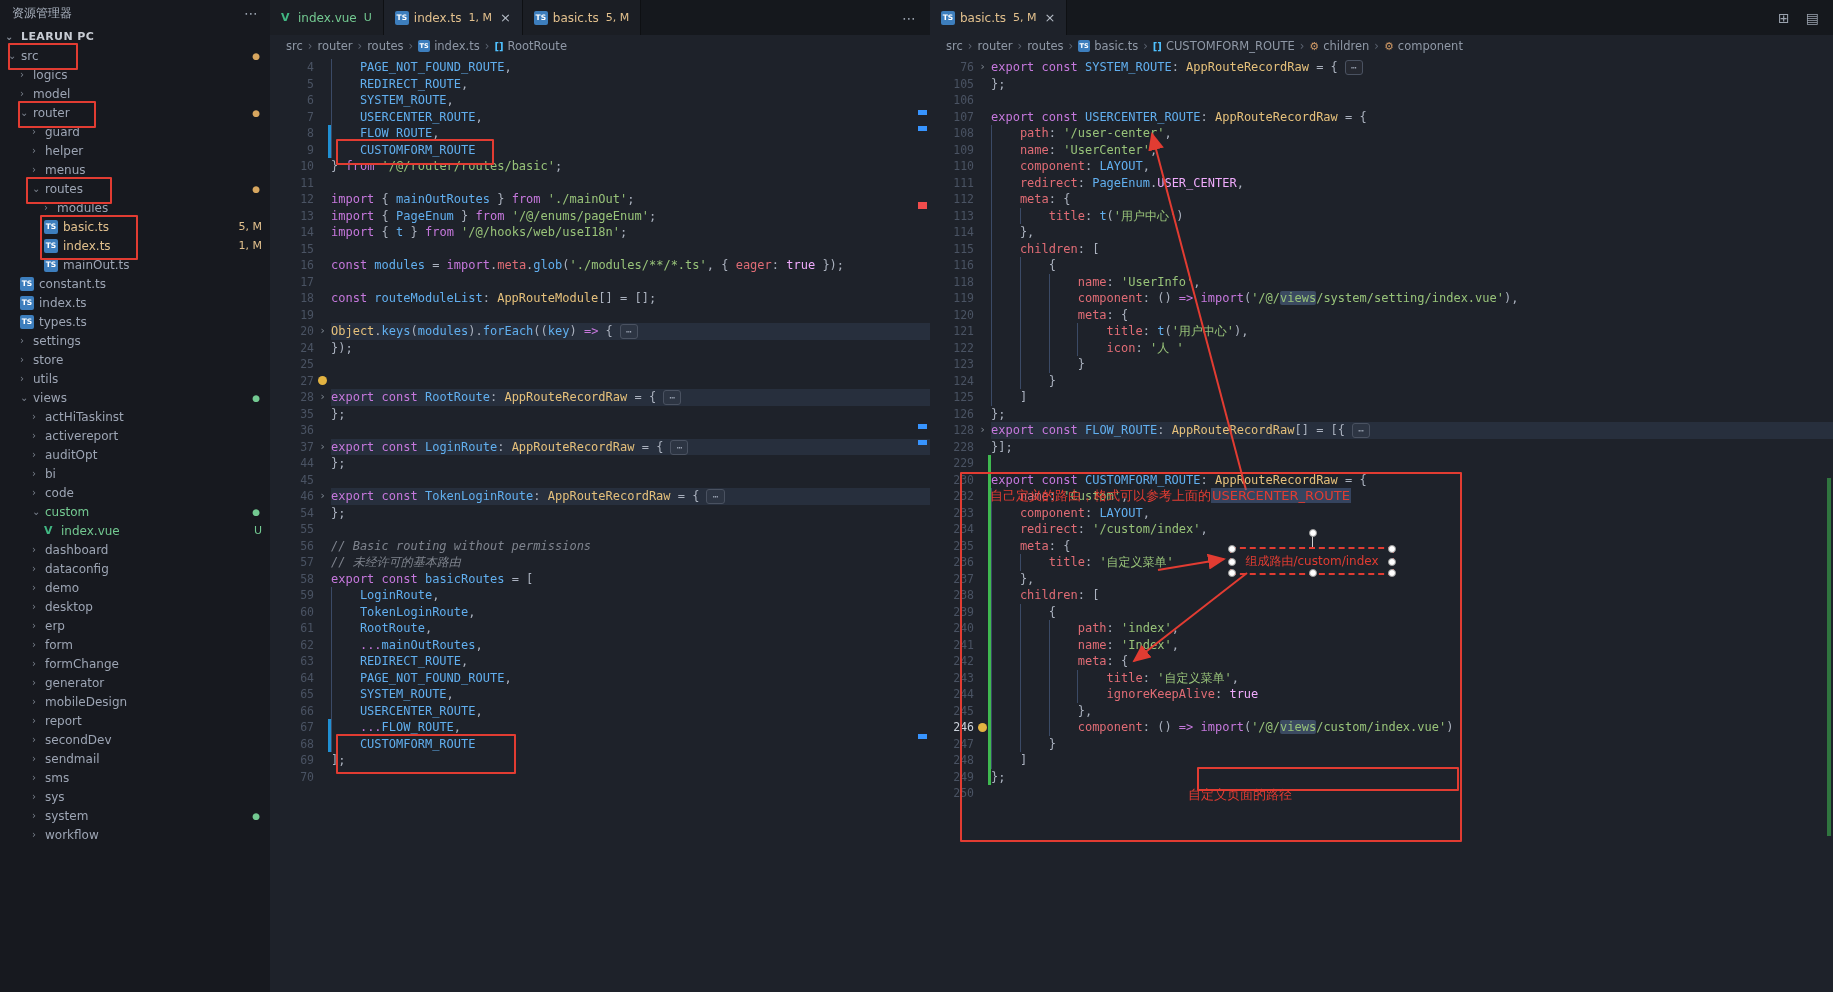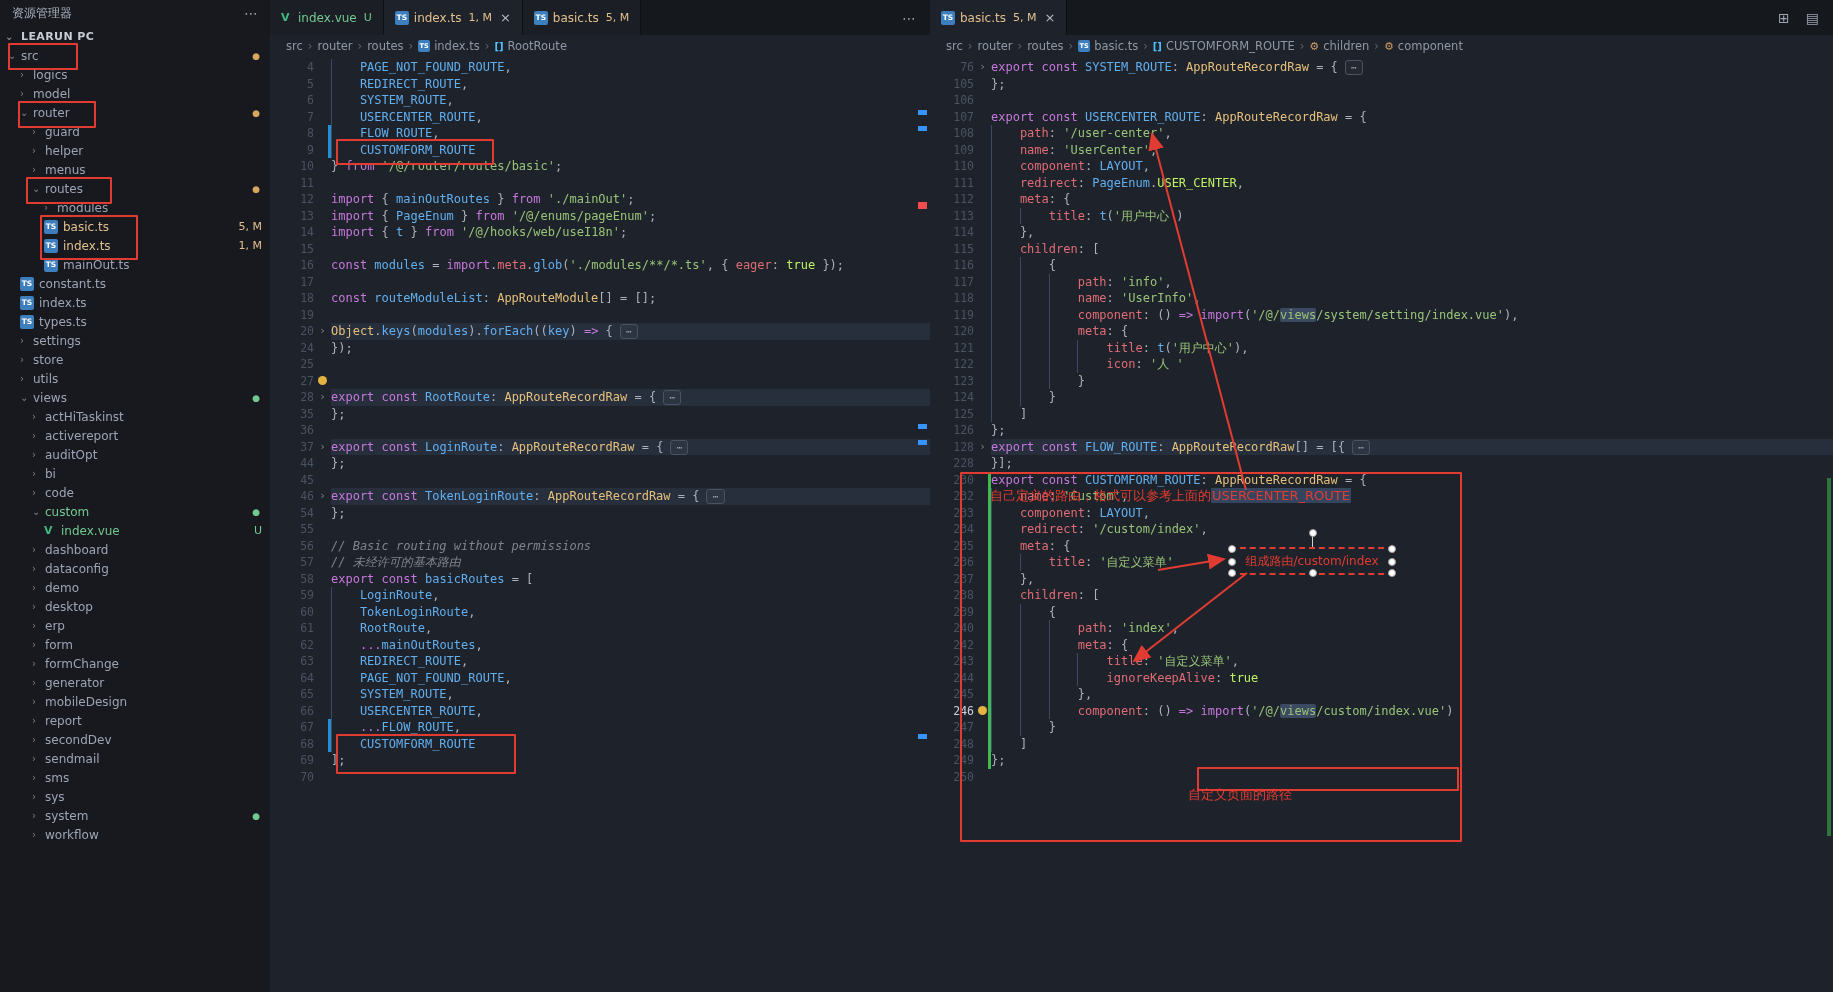--- a/index.html
+++ b/index.html
@@ -54,21 +54,21 @@
   .cl.cur .ln{color:#ccd2db}
   .git{position:absolute;left:58px;top:0;bottom:0;width:3px}
   .git.m{background:#2090d3}
   .git.a{background:#3fb950}
   .guide{position:absolute;top:0;bottom:0;width:1px;background:#3b4a66}
   .tk.k{color:#c678dd}
   .tk.i{color:#61afef}
   .tk.t{color:#e5c07b}
   .tk.p{color:#e06c75}
   .tk.s{color:#98c379}
-  .tk.n{color:#bef264}
+  .tk.n{color:#f0abfc}
   .tk.o{color:#abb2bf}
   .tk.c{color:#7f848e;font-style:italic}
   .tk.sel{background:#3b4a61;border-radius:2px}
   .foldbox{display:inline-block;margin-left:7px;padding:0 5px;border:1px solid #4a5261;border-radius:3px;color:#9aa3b2;font-size:10px;line-height:13px;background:rgba(255,255,255,.03)}
   .bulb{width:9px;height:9px;border-radius:50%;background:#e3b341;display:inline-block}
   .ruler i{position:absolute;right:3px;width:9px;height:5px}
 
   
   #anno{position:absolute;inset:0;pointer-events:none;z-index:40}
   #anno svg{position:absolute;left:0;top:0}
@@ -475,42 +475,43 @@
         <div class="cl"><span class="ln">107</span><span class="fc"></span><span class="ct"><span class="tk k">export const</span><span class="tk i"> USERCENTER_ROUTE</span><span class="tk o">: </span><span class="tk t">AppRouteRecordRaw</span><span class="tk o"> = {</span></span></div>
         <div class="cl"><span class="ln">108</span><span class="fc"></span><span class="ct"><i class="guide" style="left: 0px;"></i><span class="tk p">    path</span><span class="tk o">: </span><span class="tk s">'/user-center'</span><span class="tk o">,</span></span></div>
         <div class="cl"><span class="ln">109</span><span class="fc"></span><span class="ct"><i class="guide" style="left: 0px;"></i><span class="tk p">    name</span><span class="tk o">: </span><span class="tk s">'UserCenter'</span><span class="tk o">,</span></span></div>
         <div class="cl"><span class="ln">110</span><span class="fc"></span><span class="ct"><i class="guide" style="left: 0px;"></i><span class="tk p">    component</span><span class="tk o">: </span><span class="tk i">LAYOUT</span><span class="tk o">,</span></span></div>
         <div class="cl"><span class="ln">111</span><span class="fc"></span><span class="ct"><i class="guide" style="left: 0px;"></i><span class="tk p">    redirect</span><span class="tk o">: </span><span class="tk i">PageEnum</span><span class="tk o">.</span><span class="tk n">USER_CENTER</span><span class="tk o">,</span></span></div>
         <div class="cl"><span class="ln">112</span><span class="fc"></span><span class="ct"><i class="guide" style="left: 0px;"></i><span class="tk p">    meta</span><span class="tk o">: {</span></span></div>
         <div class="cl"><span class="ln">113</span><span class="fc"></span><span class="ct"><i class="guide" style="left: 0px;"></i><i class="guide" style="left: 28.8px;"></i><span class="tk p">        title</span><span class="tk o">: </span><span class="tk i">t</span><span class="tk o">(</span><span class="tk s">'用户中心'</span><span class="tk o">)</span></span></div>
         <div class="cl"><span class="ln">114</span><span class="fc"></span><span class="ct"><i class="guide" style="left: 0px;"></i><span class="tk o">    },</span></span></div>
         <div class="cl"><span class="ln">115</span><span class="fc"></span><span class="ct"><i class="guide" style="left: 0px;"></i><span class="tk p">    children</span><span class="tk o">: [</span></span></div>
         <div class="cl"><span class="ln">116</span><span class="fc"></span><span class="ct"><i class="guide" style="left: 0px;"></i><i class="guide" style="left: 28.8px;"></i><span class="tk o">        {</span></span></div>
-        <div class="cl"><span class="ln">117</span><span class="fc"></span><span class="ct"><i class="guide" style="left: 0px;"></i><i class="guide" style="left: 28.8px;"></i><i class="guide" style="left: 57.6px;"></i><span class="tk p">            path</span><span class="tk o">: </span><span class="tk s">'info'</span><span class="tk o">,</span></span></div>
         <div class="cl"><span class="ln">118</span><span class="fc"></span><span class="ct"><i class="guide" style="left: 0px;"></i><i class="guide" style="left: 28.8px;"></i><i class="guide" style="left: 57.6px;"></i><span class="tk p">            name</span><span class="tk o">: </span><span class="tk s">'UserInfo'</span><span class="tk o">,</span></span></div>
         <div class="cl"><span class="ln">119</span><span class="fc"></span><span class="ct"><i class="guide" style="left: 0px;"></i><i class="guide" style="left: 28.8px;"></i><i class="guide" style="left: 57.6px;"></i><span class="tk p">            component</span><span class="tk o">: () </span><span class="tk k">=&gt;</span><span class="tk o"> </span><span class="tk k">import</span><span class="tk o">(</span><span class="tk s">'/@/</span><span class="tk s sel">views</span><span class="tk s">/system/setting/index.vue'</span><span class="tk o">),</span></span></div>
         <div class="cl"><span class="ln">120</span><span class="fc"></span><span class="ct"><i class="guide" style="left: 0px;"></i><i class="guide" style="left: 28.8px;"></i><i class="guide" style="left: 57.6px;"></i><span class="tk p">            meta</span><span class="tk o">: {</span></span></div>
         <div class="cl"><span class="ln">121</span><span class="fc"></span><span class="ct"><i class="guide" style="left: 0px;"></i><i class="guide" style="left: 28.8px;"></i><i class="guide" style="left: 57.6px;"></i><i class="guide" style="left: 86.4px;"></i><span class="tk p">                title</span><span class="tk o">: </span><span class="tk i">t</span><span class="tk o">(</span><span class="tk s">'用户中心'</span><span class="tk o">),</span></span></div>
         <div class="cl"><span class="ln">122</span><span class="fc"></span><span class="ct"><i class="guide" style="left: 0px;"></i><i class="guide" style="left: 28.8px;"></i><i class="guide" style="left: 57.6px;"></i><i class="guide" style="left: 86.4px;"></i><span class="tk p">                icon</span><span class="tk o">: </span><span class="tk s">'人 '</span></span></div>
         <div class="cl"><span class="ln">123</span><span class="fc"></span><span class="ct"><i class="guide" style="left: 0px;"></i><i class="guide" style="left: 28.8px;"></i><i class="guide" style="left: 57.6px;"></i><span class="tk o">            }</span></span></div>
         <div class="cl"><span class="ln">124</span><span class="fc"></span><span class="ct"><i class="guide" style="left: 0px;"></i><i class="guide" style="left: 28.8px;"></i><span class="tk o">        }</span></span></div>
         <div class="cl"><span class="ln">125</span><span class="fc"></span><span class="ct"><i class="guide" style="left: 0px;"></i><span class="tk o">    ]</span></span></div>
         <div class="cl"><span class="ln">126</span><span class="fc"></span><span class="ct"><span class="tk o">};</span></span></div>
         <div class="cl hl"><span class="ln">128</span><span class="fc"><span class="fold">›</span></span><span class="ct"><span class="tk k">export const</span><span class="tk i"> FLOW_ROUTE</span><span class="tk o">: </span><span class="tk t">AppRouteRecordRaw</span><span class="tk o">[] = [{</span><span class="foldbox">⋯</span></span></div>
         <div class="cl"><span class="ln">228</span><span class="fc"></span><span class="ct"><span class="tk o">}];</span></span></div>
+        <div class="cl"><span class="ln">229</span><span class="fc"></span><i class="git a"></i><span class="ct"></span></div>
         <div class="cl"><span class="ln">230</span><span class="fc"></span><i class="git a"></i><span class="ct"><span class="tk k">export const</span><span class="tk i"> CUSTOMFORM_ROUTE</span><span class="tk o">: </span><span class="tk t">AppRouteRecordRaw</span><span class="tk o"> = {</span></span></div>
         <div class="cl"><span class="ln">232</span><span class="fc"></span><i class="git a"></i><span class="ct"><i class="guide" style="left: 0px;"></i><span class="tk p">    name</span><span class="tk o">: </span><span class="tk s">'Custom'</span><span class="tk o">,</span></span></div>
         <div class="cl"><span class="ln">233</span><span class="fc"></span><i class="git a"></i><span class="ct"><i class="guide" style="left: 0px;"></i><span class="tk p">    component</span><span class="tk o">: </span><span class="tk i">LAYOUT</span><span class="tk o">,</span></span></div>
         <div class="cl"><span class="ln">234</span><span class="fc"></span><i class="git a"></i><span class="ct"><i class="guide" style="left: 0px;"></i><span class="tk p">    redirect</span><span class="tk o">: </span><span class="tk s">'/custom/index'</span><span class="tk o">,</span></span></div>
         <div class="cl"><span class="ln">235</span><span class="fc"></span><i class="git a"></i><span class="ct"><i class="guide" style="left: 0px;"></i><span class="tk p">    meta</span><span class="tk o">: {</span></span></div>
         <div class="cl"><span class="ln">236</span><span class="fc"></span><i class="git a"></i><span class="ct"><i class="guide" style="left: 0px;"></i><i class="guide" style="left: 28.8px;"></i><span class="tk p">        title</span><span class="tk o">: </span><span class="tk s">'自定义菜单'</span></span></div>
         <div class="cl"><span class="ln">237</span><span class="fc"></span><i class="git a"></i><span class="ct"><i class="guide" style="left: 0px;"></i><span class="tk o">    },</span></span></div>
         <div class="cl"><span class="ln">238</span><span class="fc"></span><i class="git a"></i><span class="ct"><i class="guide" style="left: 0px;"></i><span class="tk p">    children</span><span class="tk o">: [</span></span></div>
         <div class="cl"><span class="ln">239</span><span class="fc"></span><i class="git a"></i><span class="ct"><i class="guide" style="left: 0px;"></i><i class="guide" style="left: 28.8px;"></i><span class="tk o">        {</span></span></div>
         <div class="cl"><span class="ln">240</span><span class="fc"></span><i class="git a"></i><span class="ct"><i class="guide" style="left: 0px;"></i><i class="guide" style="left: 28.8px;"></i><i class="guide" style="left: 57.6px;"></i><span class="tk p">            path</span><span class="tk o">: </span><span class="tk s">'index'</span><span class="tk o">,</span></span></div>
+        <div class="cl"><span class="ln">241</span><span class="fc"></span><i class="git a"></i><span class="ct"><i class="guide" style="left: 0px;"></i><i class="guide" style="left: 28.8px;"></i><i class="guide" style="left: 57.6px;"></i><span class="tk p">            name</span><span class="tk o">: </span><span class="tk s">'Index'</span><span class="tk o">,</span></span></div>
         <div class="cl"><span class="ln">242</span><span class="fc"></span><i class="git a"></i><span class="ct"><i class="guide" style="left: 0px;"></i><i class="guide" style="left: 28.8px;"></i><i class="guide" style="left: 57.6px;"></i><span class="tk p">            meta</span><span class="tk o">: {</span></span></div>
         <div class="cl"><span class="ln">243</span><span class="fc"></span><i class="git a"></i><span class="ct"><i class="guide" style="left: 0px;"></i><i class="guide" style="left: 28.8px;"></i><i class="guide" style="left: 57.6px;"></i><i class="guide" style="left: 86.4px;"></i><span class="tk p">                title</span><span class="tk o">: </span><span class="tk s">'自定义菜单'</span><span class="tk o">,</span></span></div>
         <div class="cl"><span class="ln">244</span><span class="fc"></span><i class="git a"></i><span class="ct"><i class="guide" style="left: 0px;"></i><i class="guide" style="left: 28.8px;"></i><i class="guide" style="left: 57.6px;"></i><i class="guide" style="left: 86.4px;"></i><span class="tk p">                ignoreKeepAlive</span><span class="tk o">: </span><span class="tk n">true</span></span></div>
         <div class="cl"><span class="ln">245</span><span class="fc"></span><i class="git a"></i><span class="ct"><i class="guide" style="left: 0px;"></i><i class="guide" style="left: 28.8px;"></i><i class="guide" style="left: 57.6px;"></i><span class="tk o">            },</span></span></div>
         <div class="cl cur"><span class="ln">246</span><span class="fc"><span class="bulb"></span></span><i class="git a"></i><span class="ct"><i class="guide" style="left: 0px;"></i><i class="guide" style="left: 28.8px;"></i><i class="guide" style="left: 57.6px;"></i><span class="tk p">            component</span><span class="tk o">: () </span><span class="tk k">=&gt;</span><span class="tk o"> </span><span class="tk k">import</span><span class="tk o">(</span><span class="tk s">'/@/</span><span class="tk s sel">views</span><span class="tk s">/custom/index.vue'</span><span class="tk o">)</span></span></div>
         <div class="cl"><span class="ln">247</span><span class="fc"></span><i class="git a"></i><span class="ct"><i class="guide" style="left: 0px;"></i><i class="guide" style="left: 28.8px;"></i><span class="tk o">        }</span></span></div>
         <div class="cl"><span class="ln">248</span><span class="fc"></span><i class="git a"></i><span class="ct"><i class="guide" style="left: 0px;"></i><span class="tk o">    ]</span></span></div>
         <div class="cl"><span class="ln">249</span><span class="fc"></span><i class="git a"></i><span class="ct"><span class="tk o">};</span></span></div>
         <div class="cl"><span class="ln">250</span><span class="fc"></span><span class="ct"></span></div>
       </div>

